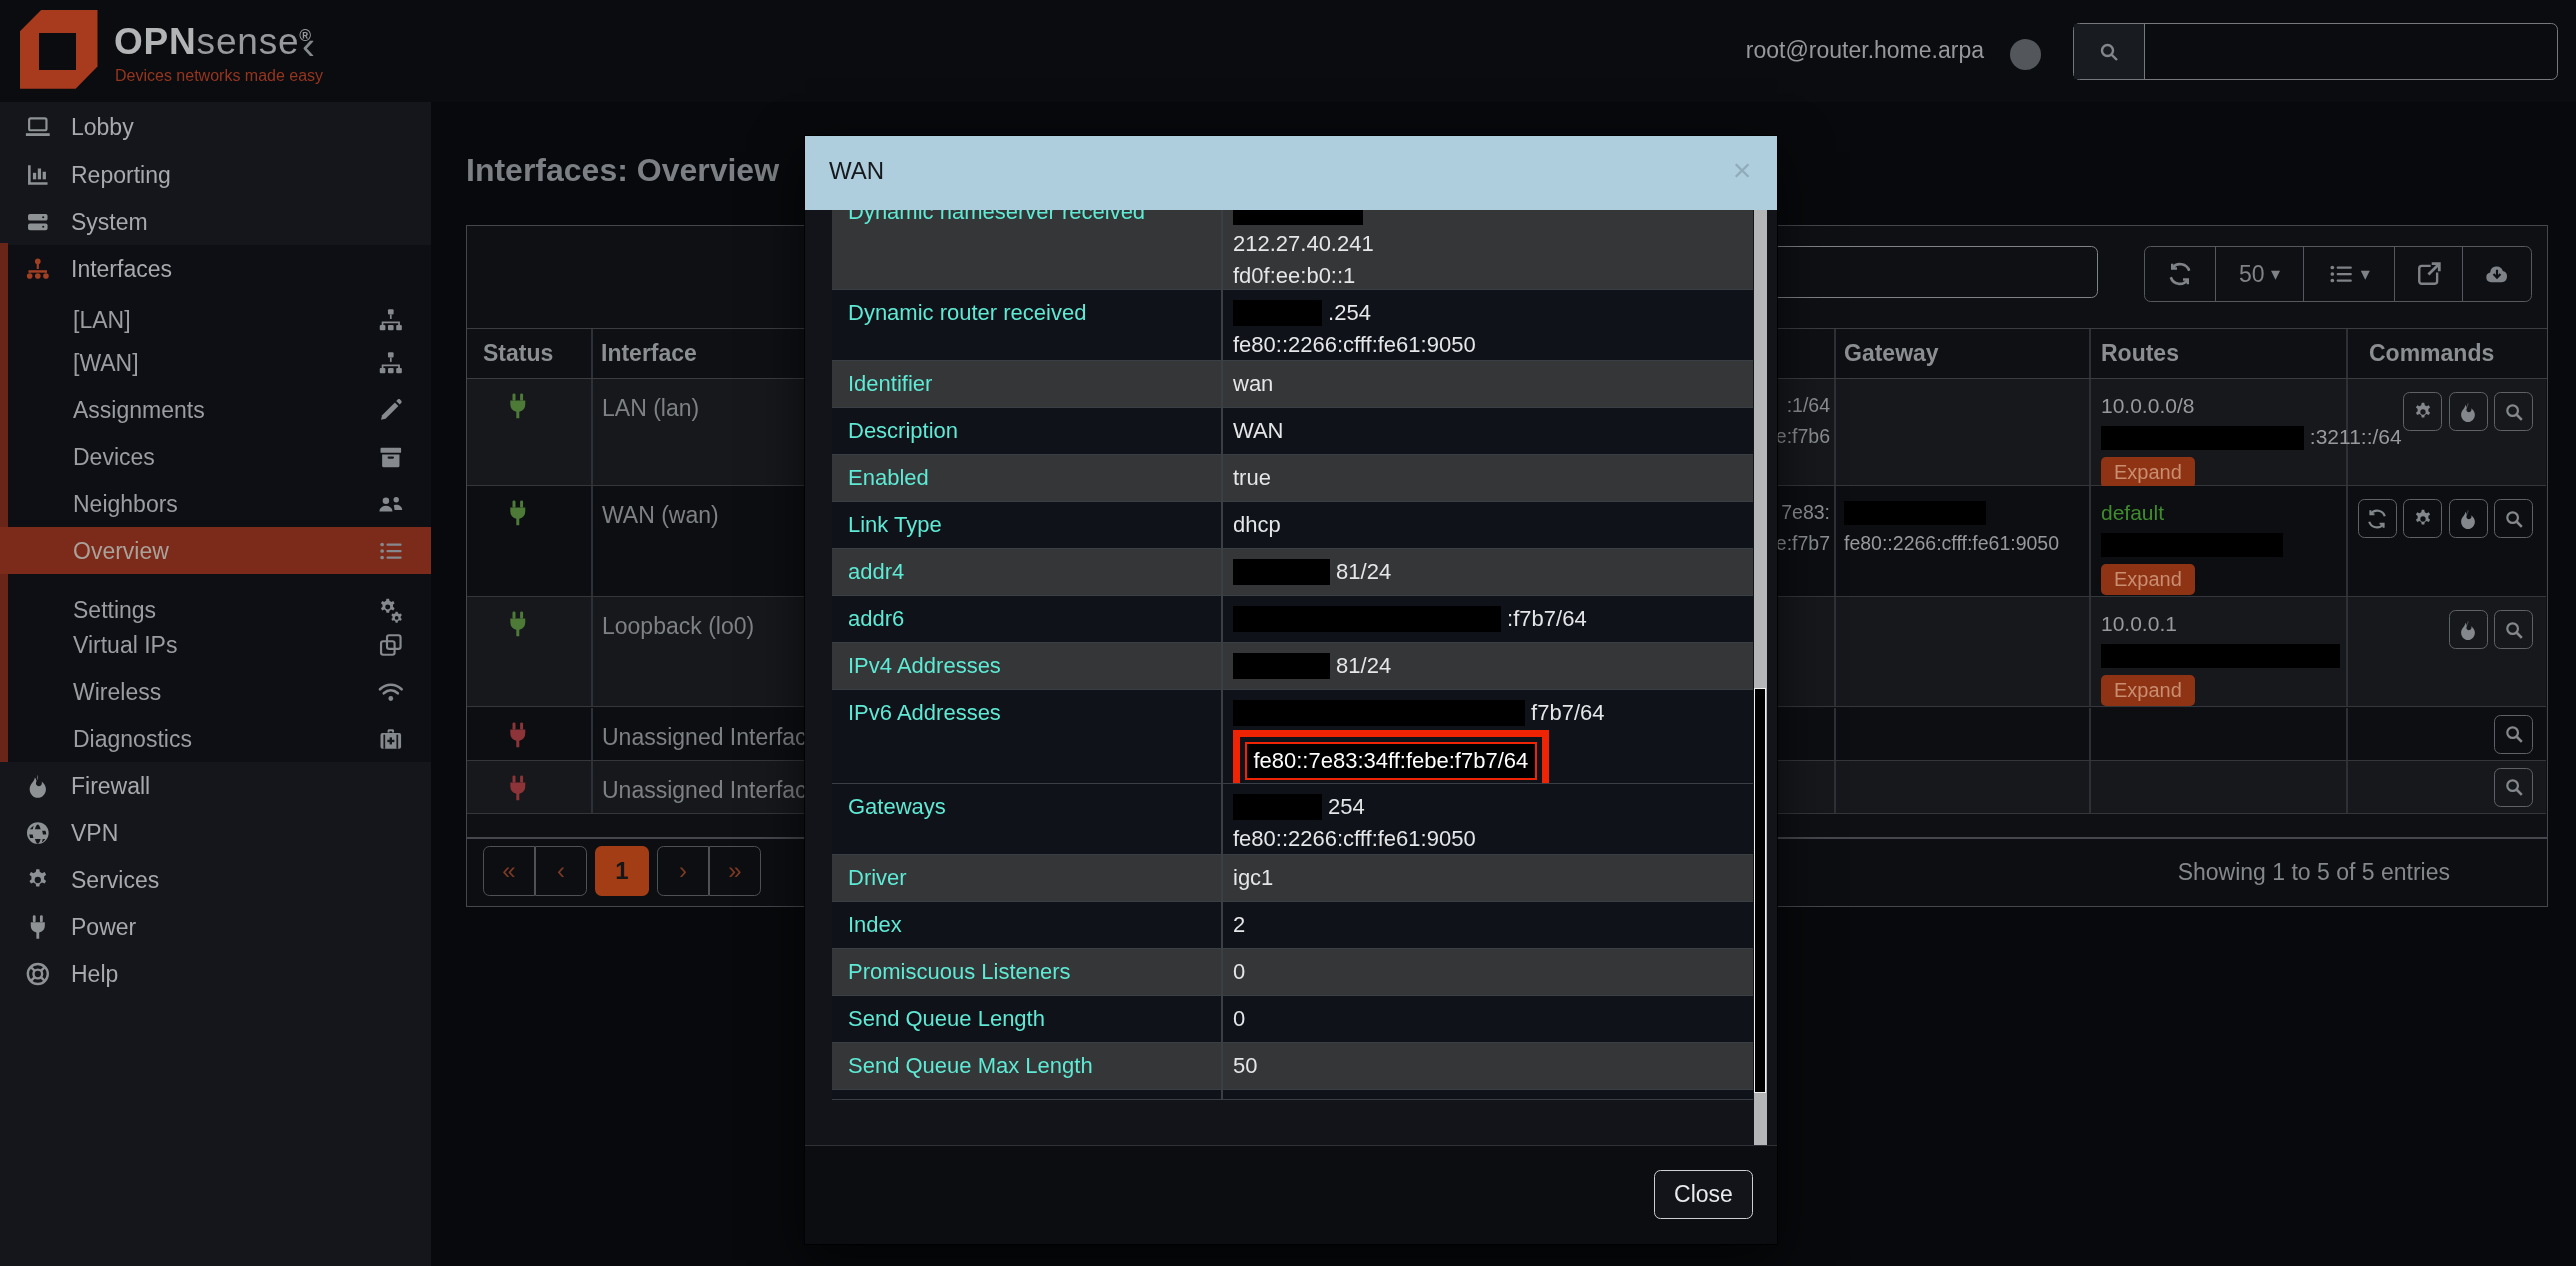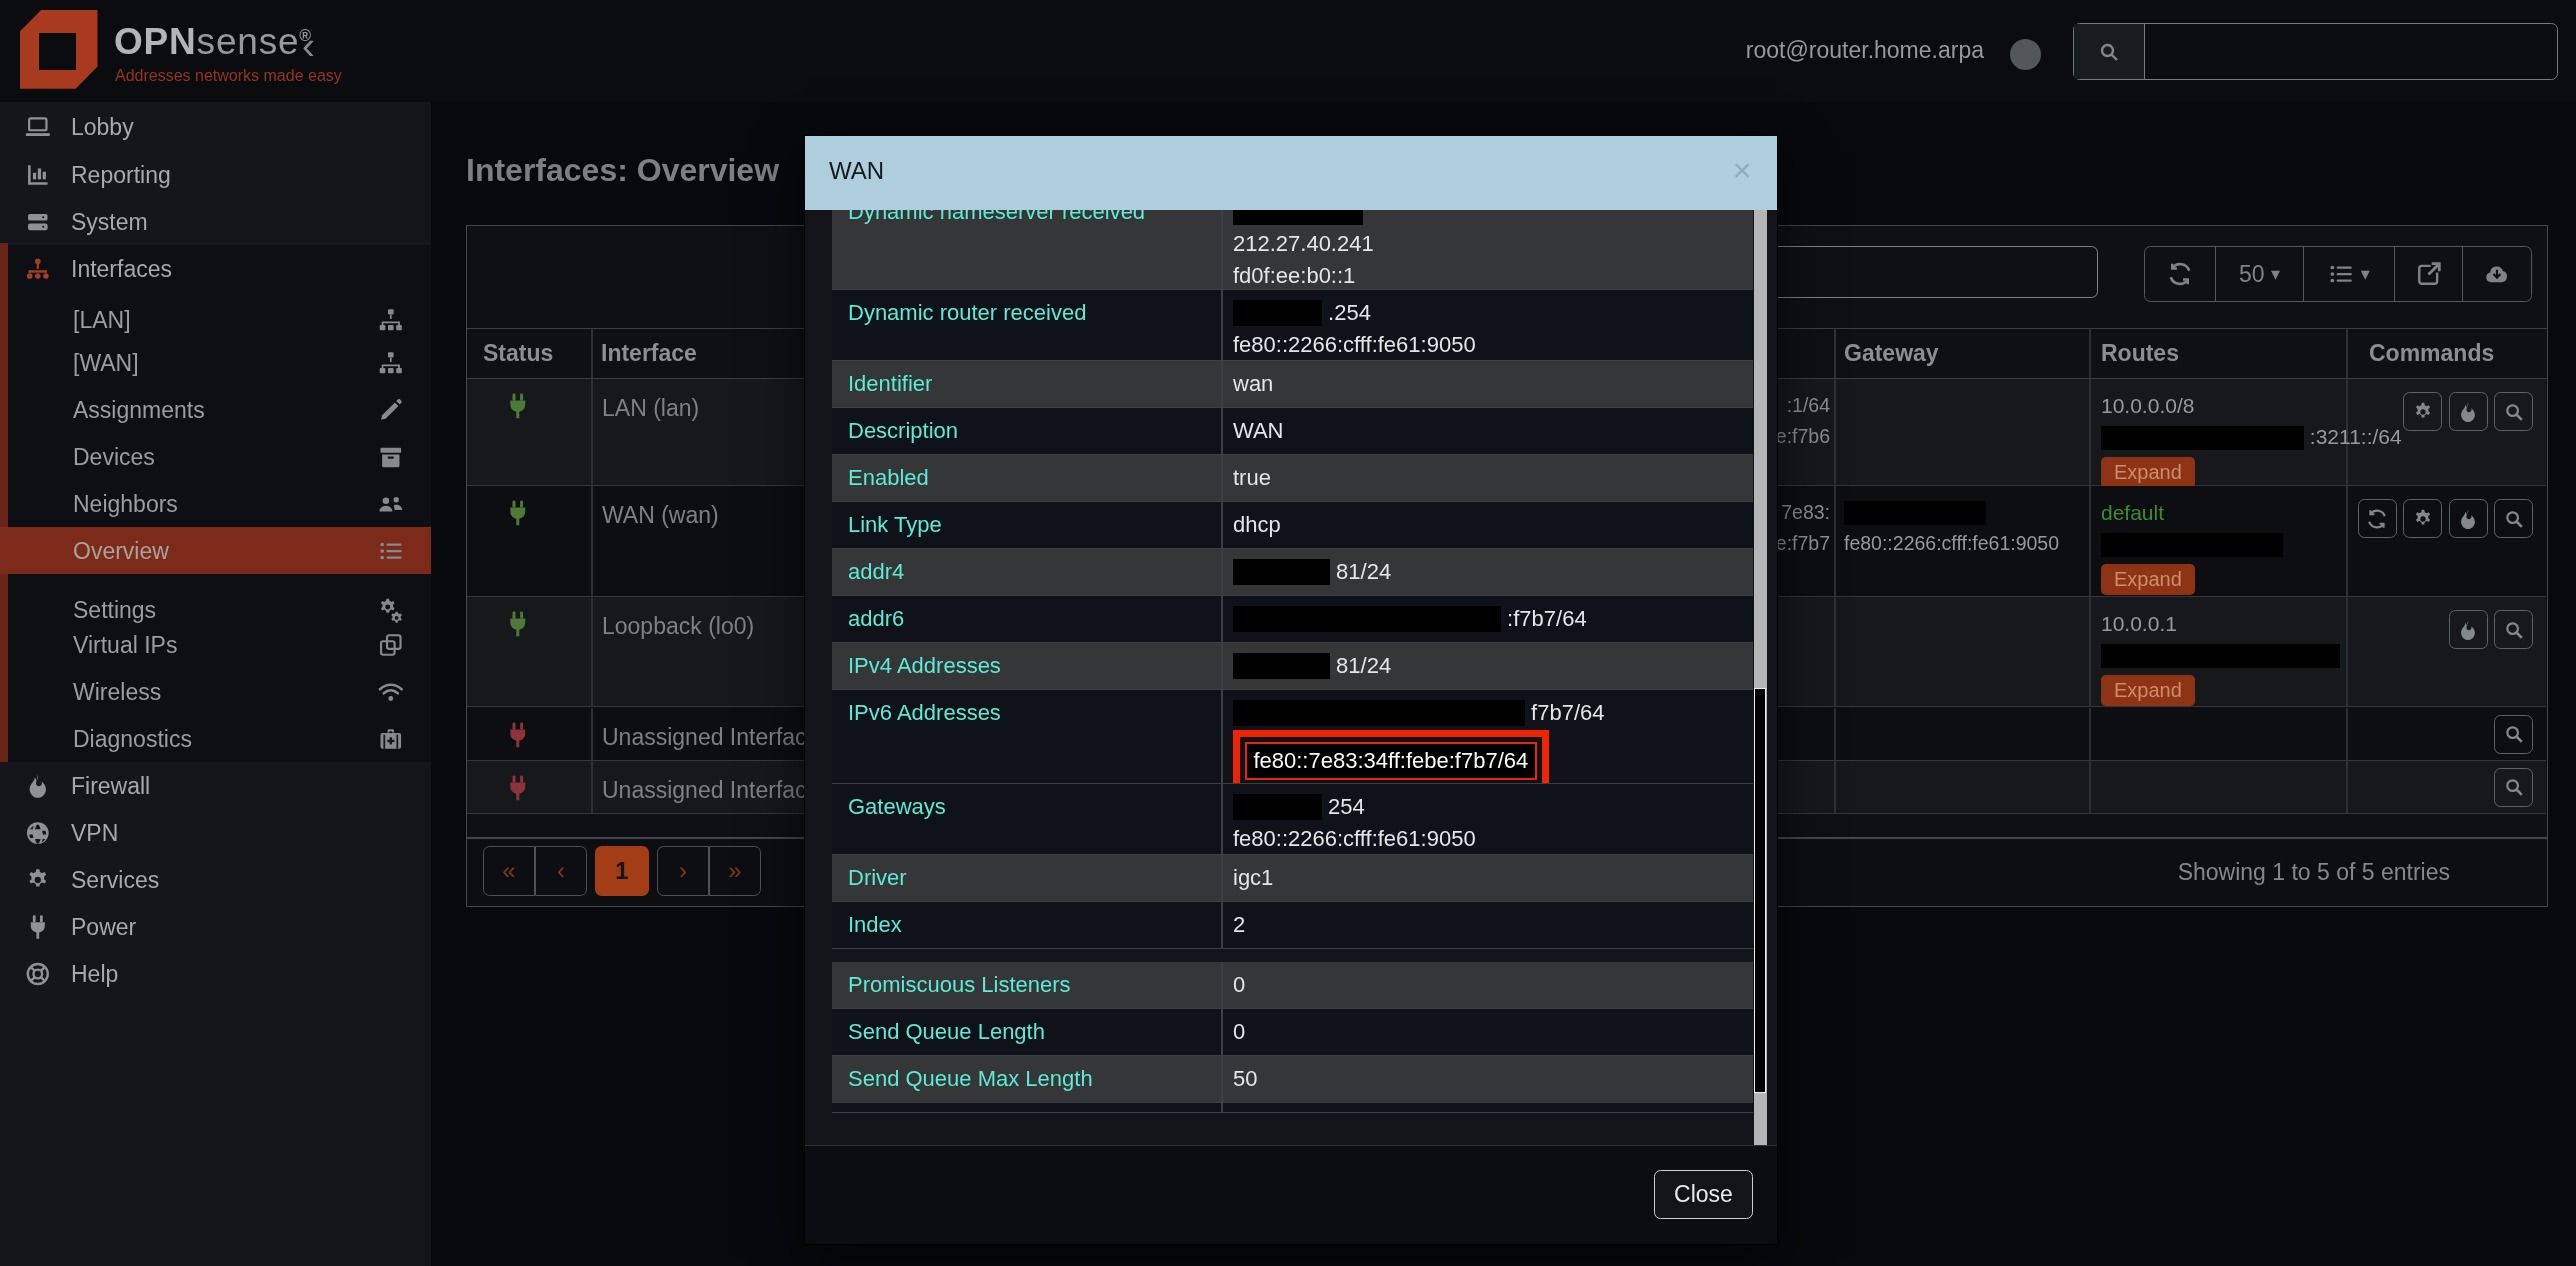--- a/index.html
+++ b/index.html
@@ -88,21 +88,21 @@
   #close-btn{position:absolute;right:24px;top:24px;width:99px;height:49px;background:#121419;border:1.6px solid #ccd0d2;border-radius:6.5px;color:#e8eaec;font-size:23px;cursor:pointer;font-family:inherit;}
 </style>
 </head>
 <body>
 
 <div id="topbar">
   <div id="logo-mark">
       <div class="hole"></div>
     </div>
   <div id="brand-text"><span>OPN</span><span class="lt">sense</span><sup>®</sup></div>
-  <div id="brand-tagline">Addresses networks made easy</div>
+  <div id="brand-tagline">Devices networks made easy</div>
   <div id="collapse">‹</div>
   <div id="user-label">root@router.home.arpa</div>
   <div id="status-dot"></div>
   <div id="global-search">
     <div class="seg">
         <svg width="24" height="24" viewBox="0 0 24 24" fill="none" stroke="currentColor" stroke-width="2.4">
           <circle cx="10.5" cy="10.5" r="5.5"></circle>
           <path d="M14.8 14.8L20 20"></path>
         </svg>
       </div>
@@ -685,21 +685,21 @@
       </div>
       <div class="m-row dark" style="height: 47px;">
         <div style="position: absolute; inset: 0px;">
           <div class="mlbl">Index</div>
           <div class="mvals">
             <div><span>2</span></div>
           </div>
         </div>
         <div class="mline"></div>
       </div>
-      <div class="m-row light" style="height: 47px; margin-top: 13px;">
+      <div class="m-row light" style="height: 47px;">
         <div style="position: absolute; inset: 0px;">
           <div class="mlbl">Promiscuous Listeners</div>
           <div class="mvals">
             <div><span>0</span></div>
           </div>
         </div>
         <div class="mline"></div>
       </div>
       <div class="m-row dark" style="height: 47px;">
         <div style="position: absolute; inset: 0px;">

